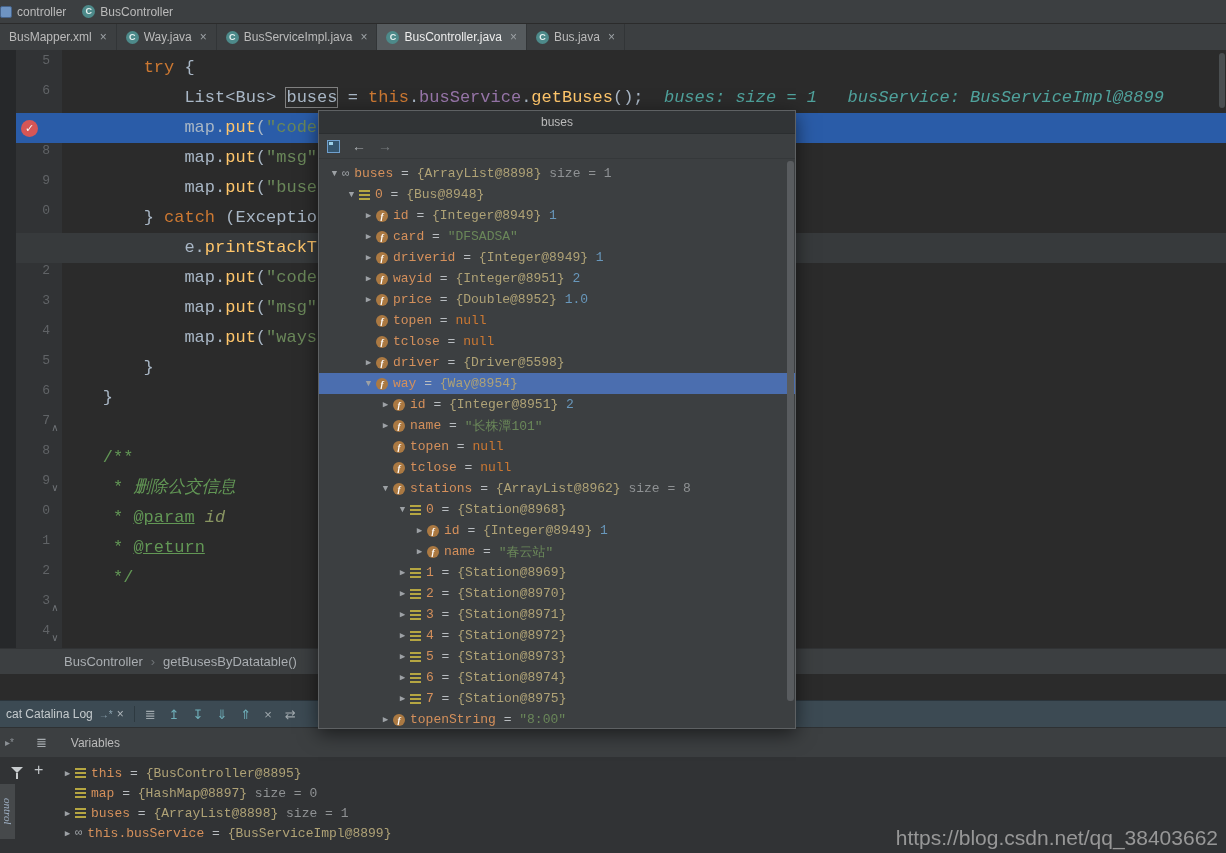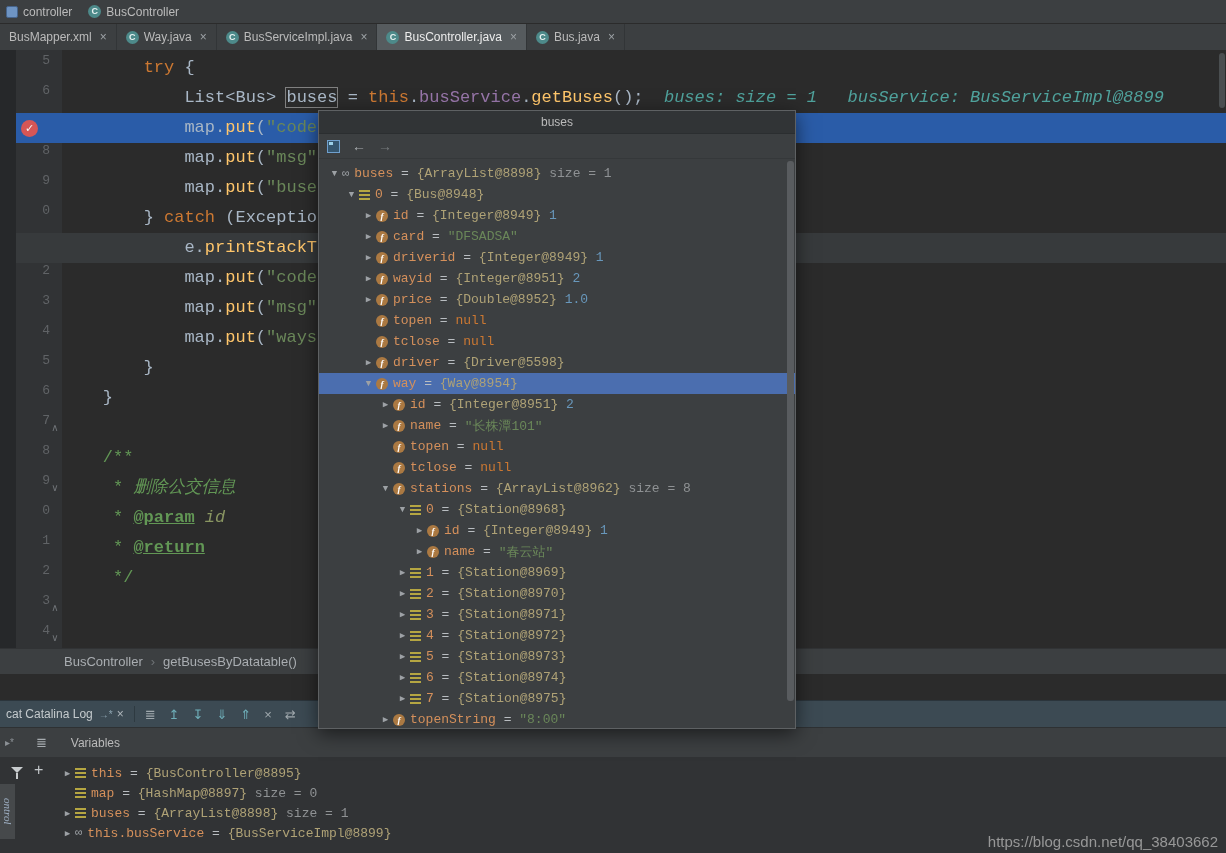--- a/index.html
+++ b/index.html
@@ -1,21 +1,21 @@
 <!DOCTYPE html>
 <html><head>
 <meta charset="utf-8">
 <style>
   html,body{margin:0;padding:0}
   body{width:1226px;height:853px;position:relative;background:#2B2B2B;overflow:hidden;
        font-family:"Liberation Sans",sans-serif}
 
   
   .nav-bar{position:absolute;left:0;top:0;right:0;height:24px;background:#3C3F41;
-           display:flex;align-items:center;padding-left:6px;gap:16px;
+           display:flex;align-items:center;gap:16px;
            border-bottom:1px solid #2B2B2B;box-sizing:border-box}
   .nav-item{display:flex;align-items:center;gap:5px;color:#BBBBBB;font-size:12px}
   .mod-icon{width:12px;height:12px;background:#6E94C3;border:1px solid #46648C;border-radius:2px;box-sizing:border-box}
   .cls-icon{width:13px;height:13px;border-radius:50%;background:#4D8A8A;color:#E8F2F2;
             font-size:9px;line-height:13px;text-align:center;font-weight:bold;flex:none}
 
   
   .tab-bar{position:absolute;left:0;top:24px;right:0;height:26px;background:#3C3F41;display:flex;align-items:stretch}
   .tab{display:flex;align-items:center;gap:5px;padding:0 9px;border-right:1px solid #323537;
        color:#BBBBBB;font-size:12px}
@@ -30,21 +30,21 @@
   .gnum{height:30px;line-height:30px;text-align:right;padding-right:12px;color:#606366;
         font:13px "Liberation Mono",monospace}
   .hl{position:absolute;left:16px;right:0;height:30px;z-index:2}
   .hl-debug{background:#2A5CA8}
   .hl-caret{background:#373A3C}
   .code{position:absolute;left:62px;top:3px;z-index:3}
   .code-line{height:30px;line-height:30px;white-space:pre;font:17px/30px "Liberation Mono",monospace}
   .kw{color:#CC7832}.pl{color:#A9B7C6}.fld{color:#9876AA}.mth{color:#FFC66B}
   .str{color:#6A8759}.num{color:#6897BB}.cmt{color:#629755}
   .cmti{color:#629755;font-style:italic}
-  .tag{color:#629755;font-weight:bold;text-decoration:underline}
+  .tag{color:#629755;font-weight:normal;text-decoration:underline}
   .tagv{color:#8A9662;font-style:italic}
   .ann{color:#BBB529}
   .hint{color:#4FA29C;font-style:italic}
   .box{outline:1px solid #808080}
   #fold-marks span{position:absolute;left:48px;width:14px;height:30px;line-height:30px;
         text-align:center;color:#707478;font-size:10px;z-index:3}
   .bp{position:absolute;left:21px;width:17px;height:17px;border-radius:50%;background:#D65656;
       color:#F5F5F5;font-size:11px;line-height:17px;text-align:center;z-index:4}
   .ed-scroll{position:absolute;right:0;top:0;bottom:0;width:8px;z-index:5}
   .ed-thumb{position:absolute;top:3px;right:1px;width:6px;height:55px;background:#4A4E50;border-radius:3px}
@@ -109,21 +109,21 @@
   .pt-grid{width:13px;height:13px;background:#35566F;border:1px solid #6FA0CE;box-sizing:border-box;position:relative}
   .pt-grid::after{content:"";position:absolute;left:1px;top:1px;width:4px;height:3px;background:#9CD0E8}
   .pt-arrow{color:#A9ADB0;font-size:14px}
   .pt-arrow.dim{color:#75797C}
   .popup-tree{padding-top:4px;overflow:hidden}
   .trow{display:flex;align-items:center;height:21px;font:13px "Liberation Mono",monospace;box-sizing:border-box}
   .trow.sel{background:#4B6EAF}
   .popup-scroll{position:absolute;right:1px;top:48px;bottom:3px;width:8px}
   .popup-thumb{position:absolute;top:2px;right:0;width:7px;height:540px;background:#595C5F;border-radius:3px}
 
-  .watermark{position:absolute;right:8px;bottom:3px;color:#A9A9A9;font-size:15px;opacity:0.85}
+  .watermark{position:absolute;right:8px;bottom:3px;color:#A9A9A9;font-size:21px;opacity:0.85}
 </style>
 </head>
 <body>
 
 <div class="app">
 
   <div class="nav-bar">
     <div class="nav-item">
       <span class="mod-icon"></span>
       <span>controller</span>

